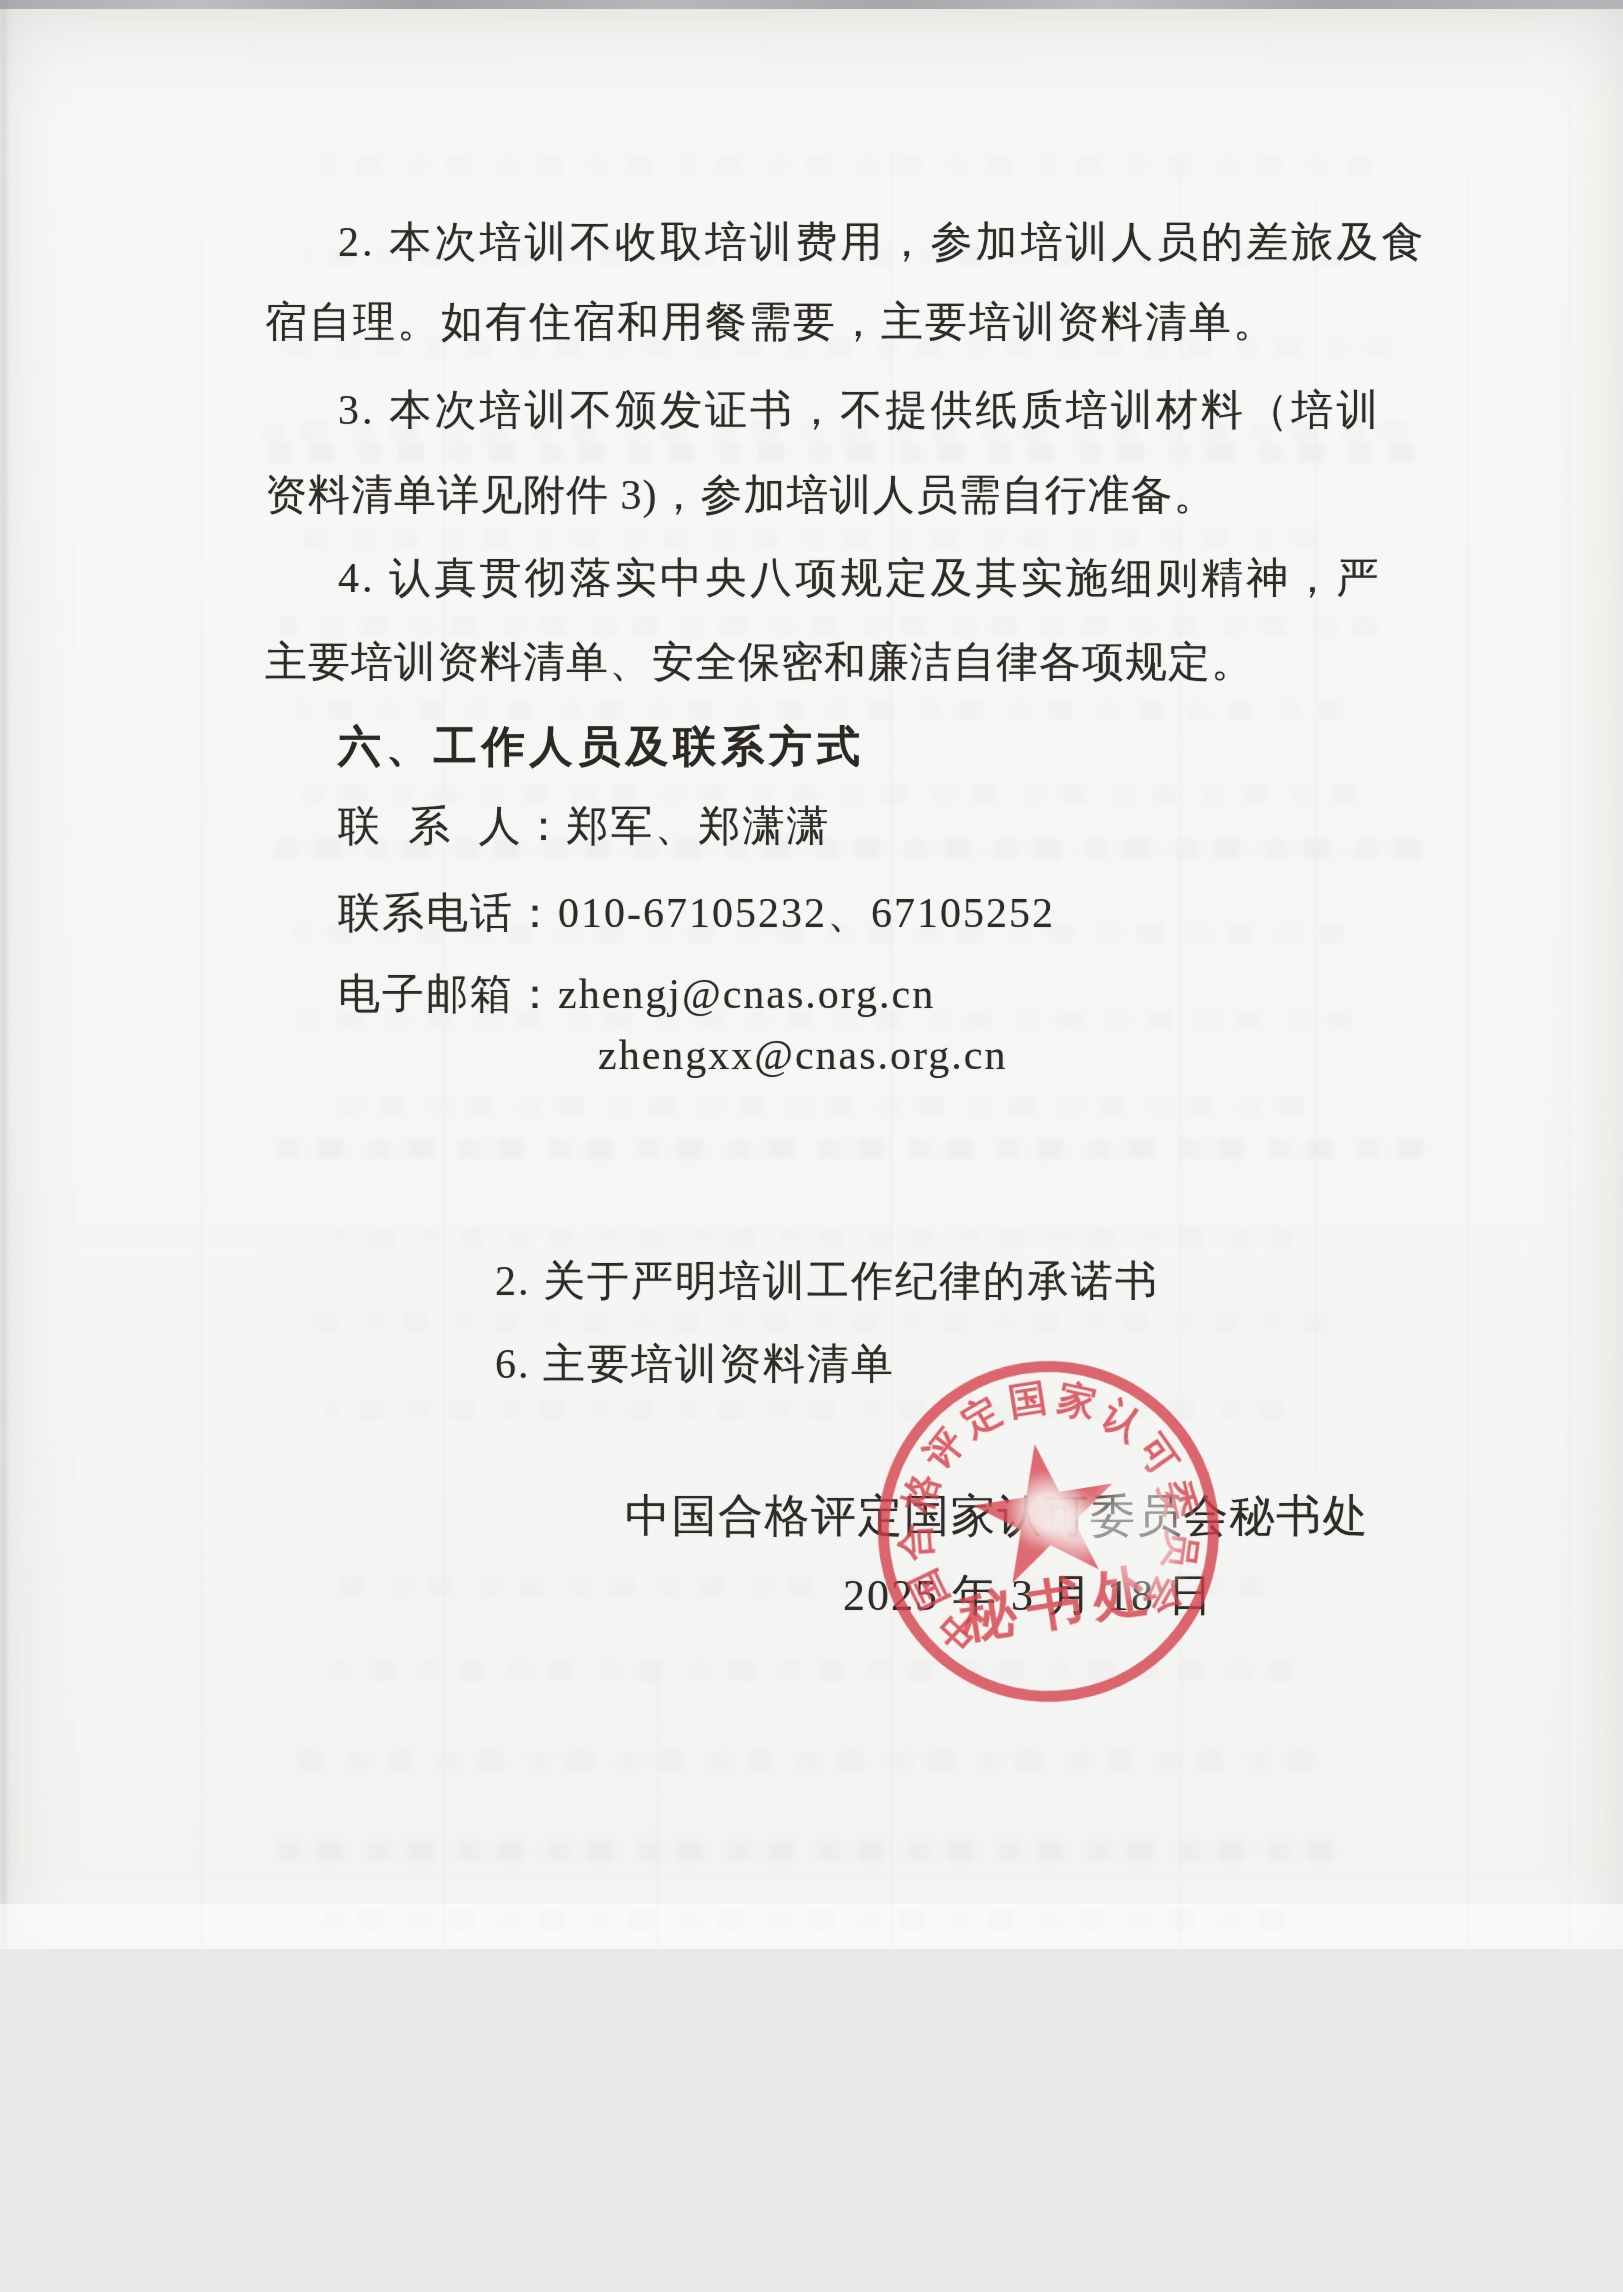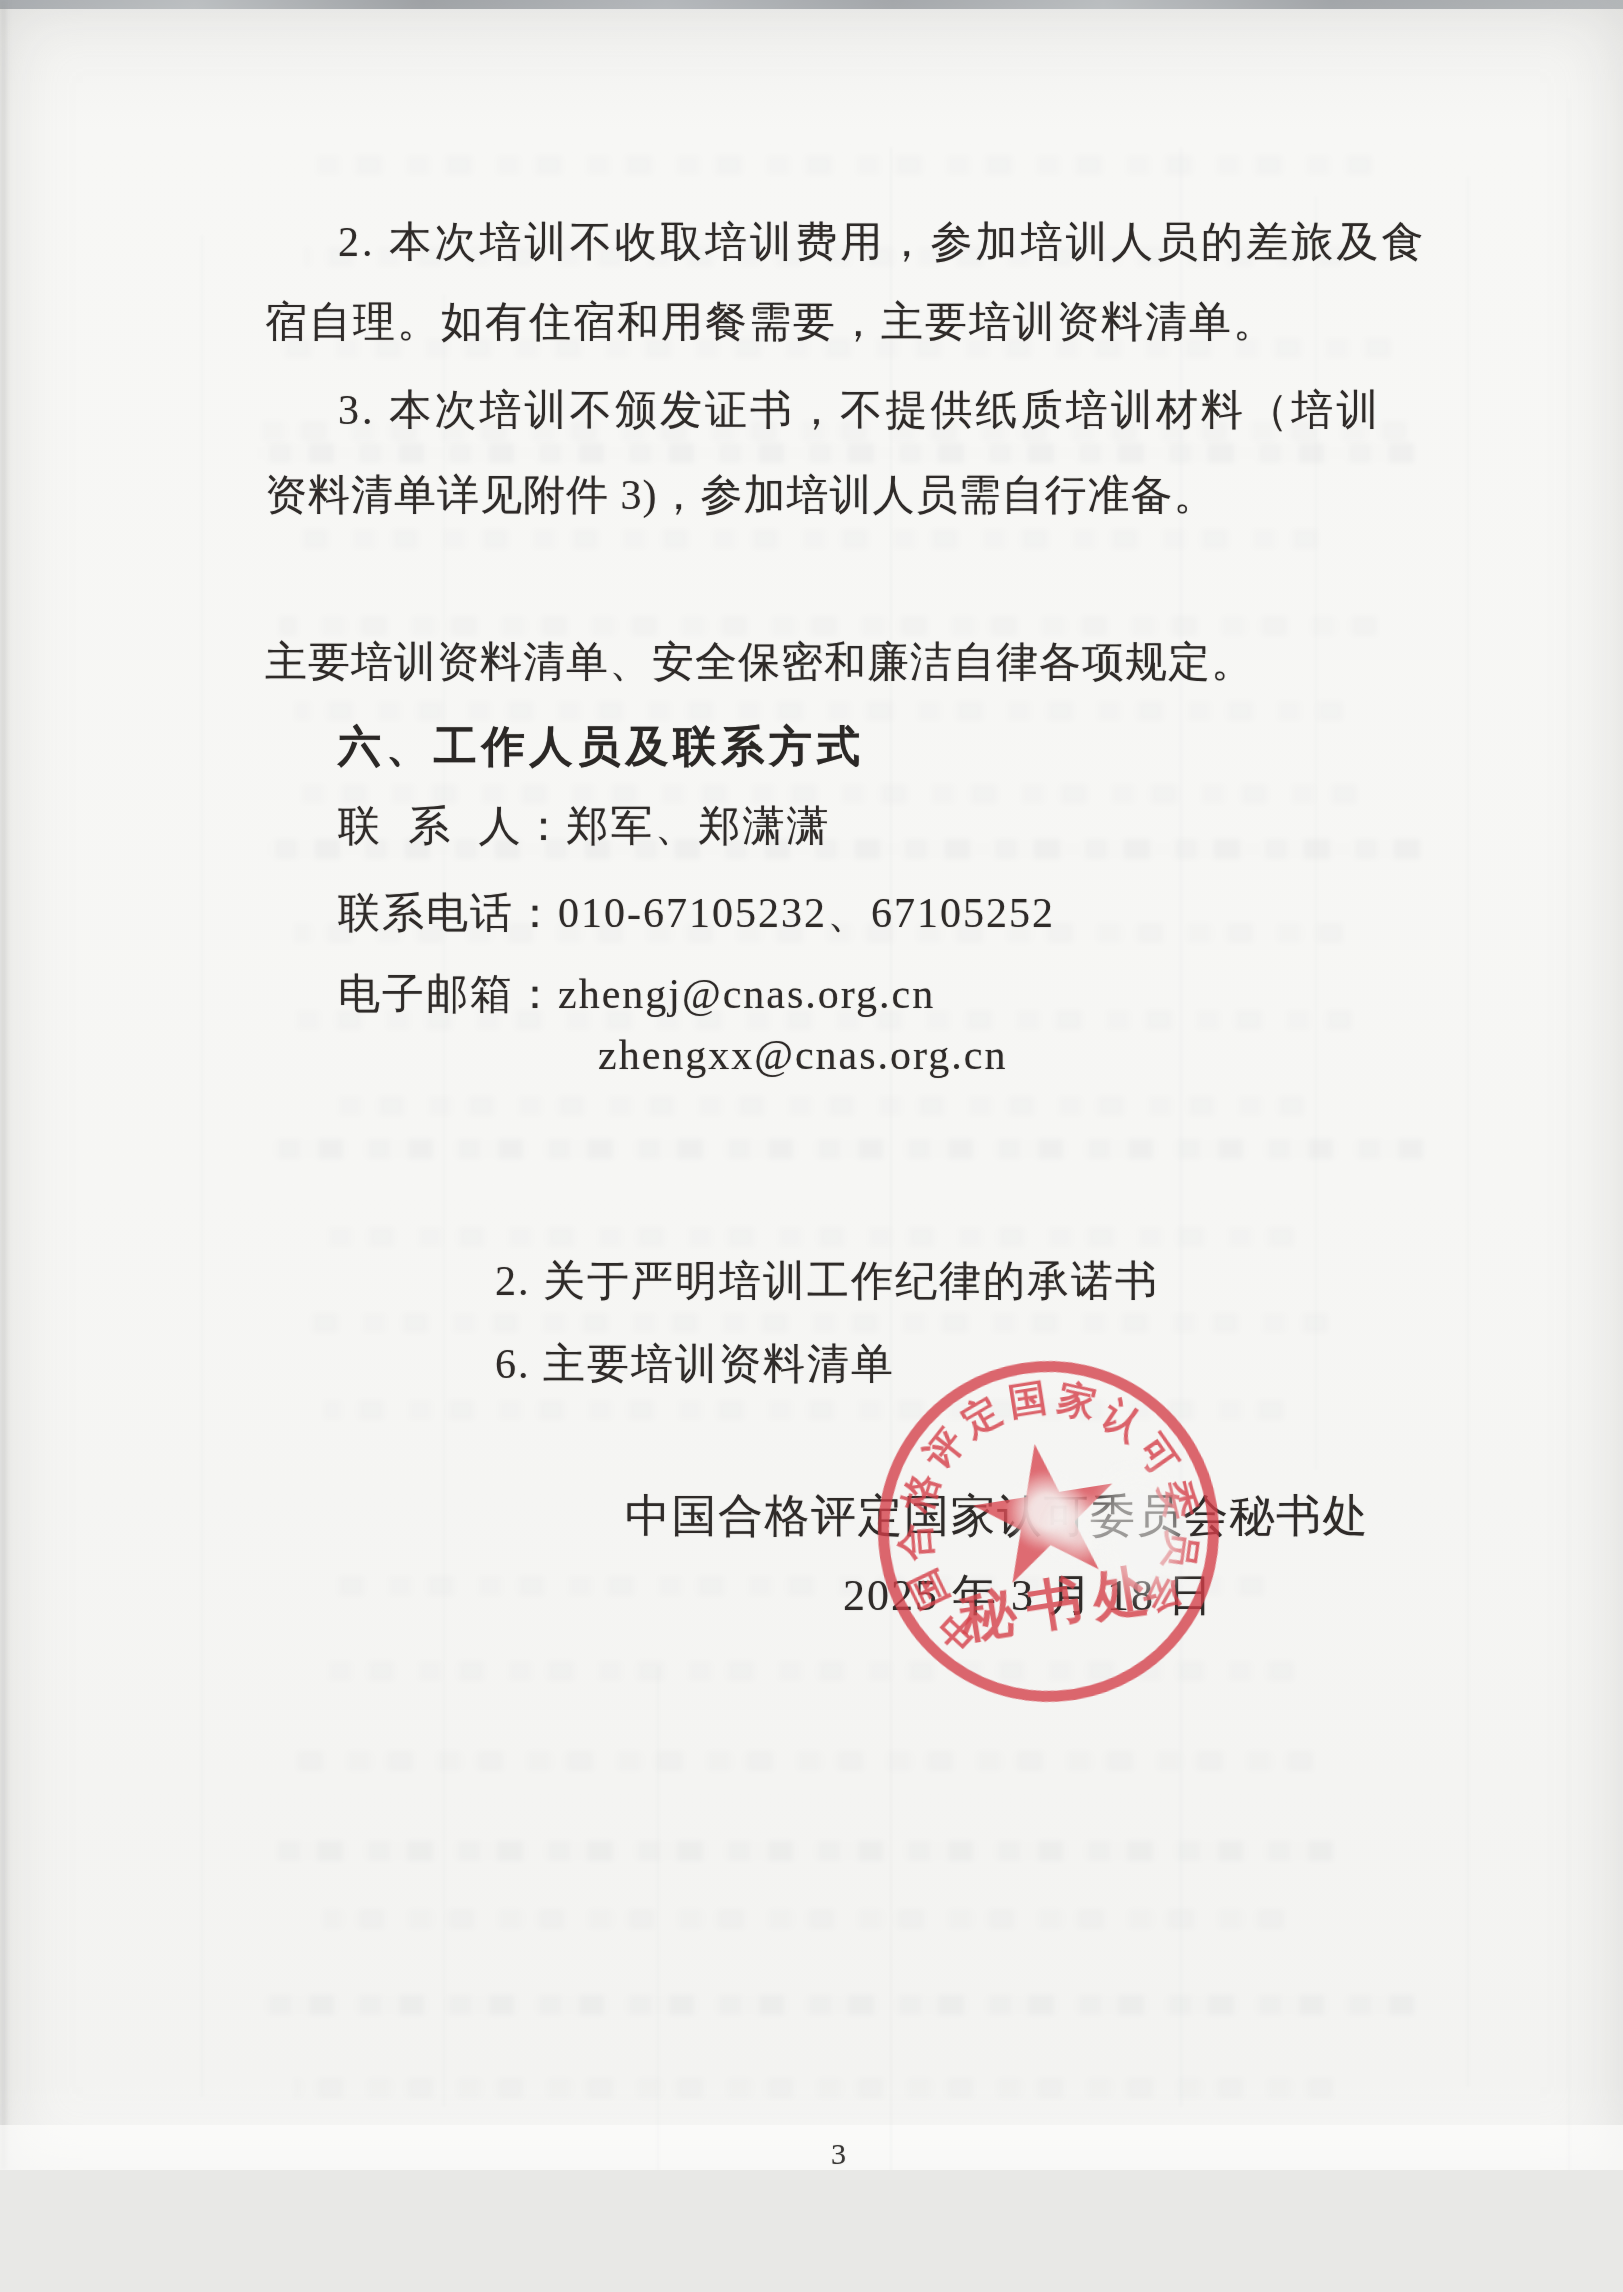--- a/index.html
+++ b/index.html
@@ -1,18 +1,18 @@
 <!DOCTYPE html>
 <html><head>
 <meta charset="utf-8">
 <style>
   html,body{margin:0;padding:0;background:#e8e8e6;}
   .page{
     position:relative;
-    width:1623px;height:2170px;
+    width:1623px;height:1949px;
     margin:0 auto;
     background:linear-gradient(180deg,#f1f1ef 0%,#f7f7f5 6%,#f6f6f4 55%,#f3f3f1 96%,#fafaf9 100%);
     overflow:hidden;
     box-shadow:inset 0 0 69px rgba(175,176,172,.35);
     font-family:"Liberation Serif","DejaVu Serif",serif;
     color:#2f2b29;
   }
   
   .scan-top{
     position:absolute;left:0;top:0;width:100%;height:8.8px;
@@ -127,20 +127,21 @@
       <div class="vline" style="left: 1180px; top: 147px; height: 1960px; opacity: 0.06;"></div>
       <div class="vline" style="left: 1315px; top: 196px; height: 1274px; opacity: 0.05;"></div>
       <div class="vline" style="left: 1467px; top: 176px; height: 1911px; opacity: 0.05;"></div>
       <div class="vline" style="left: 1568px; top: 98px; height: 2117px; opacity: 0.05;"></div>
     </div>
 
   <div class="line ls3" style="left:338px;top:214px">2. 本次培训不收取培训费用，参加培训人员的差旅及食</div>
   <div class="line" style="left:265px;top:294px">宿自理。如有住宿和用餐需要，主要培训资料清单。</div>
   <div class="line ls3" style="left:338px;top:382px">3.  本次培训不颁发证书，不提供纸质培训材料（培训</div>
   <div class="line ls1" style="left:265px;top:467px">资料清单详见附件 3)，参加培训人员需自行准备。</div>
+  <div class="line ls3" style="left:338px;top:550px">4.  认真贯彻落实中央八项规定及其实施细则精神，严</div>
   <div class="line ls1" style="left:265px;top:634px">主要培训资料清单、安全保密和廉洁自律各项规定。</div>
 
   <div class="line heading" style="left:338px;top:718px">六、工作人员及联系方式</div>
 
   <div class="line" style="left:338px;top:798px;word-spacing:13.7px">联 系 人：郑军、郑潇潇</div>
   <div class="line" style="left:338px;top:885px">联系电话：010-67105232、67105252</div>
   <div class="line" style="left:338px;top:966px">电子邮箱：zhengj@cnas.org.cn</div>
   <div class="line" style="left:598px;top:1031px">zhengxx@cnas.org.cn</div>
 
   <div class="line" style="left:495px;top:1253px">2. 关于严明培训工作纪律的承诺书</div>

